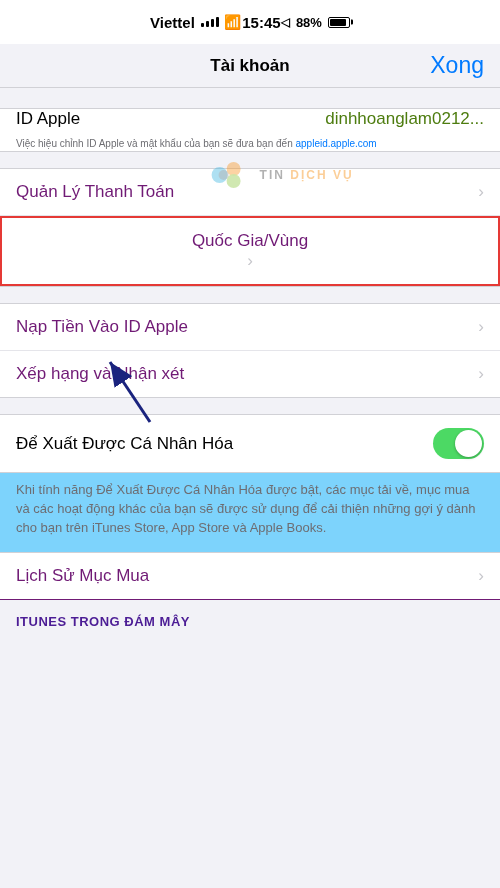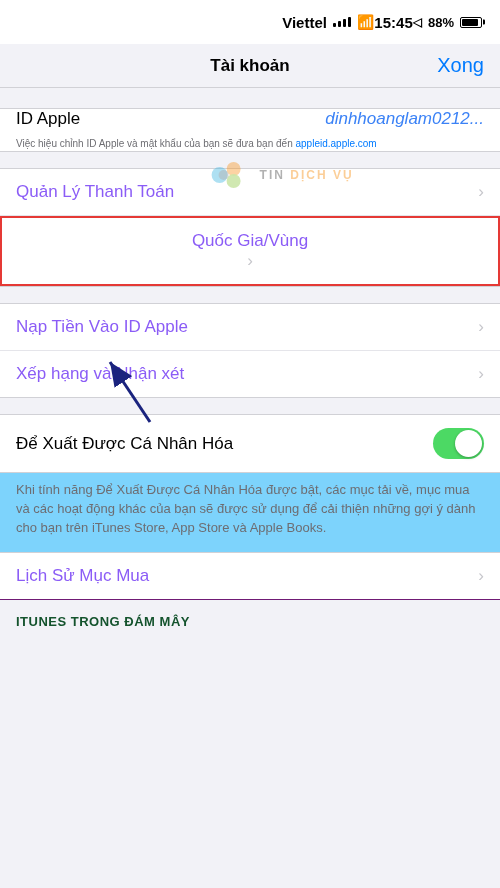--- a/index.html
+++ b/index.html
@@ -11,21 +11,21 @@
       overflow: hidden;
       position: relative;
     }
 
     
     .status-bar {
       background: #fff;
       height: 44px;
       display: flex;
       align-items: center;
-      justify-content: flex-end;
+      justify-content: center;
       padding: 0 18px;
       font-size: 15px;
       font-weight: 600;
     }
     .status-left { display: flex; align-items: center; gap: 6px; }
     .status-center { font-size: 15px; font-weight: 600; }
     .status-right { display: flex; align-items: center; gap: 6px; font-size: 13px; }
     .signal-bars { display: flex; align-items: flex-end; gap: 2px; }
     .signal-bar { background: #000; border-radius: 1px; width: 3px; }
     .wifi-icon { font-size: 14px; }
@@ -43,42 +43,42 @@
       display: flex;
       align-items: center;
       justify-content: center;
       position: relative;
       border-bottom: 1px solid #d1d1d6;
     }
     .nav-title { font-size: 17px; font-weight: 700; color: #000; }
     .nav-done {
       position: absolute;
       right: 16px;
-      font-size: 20px;
+      font-size: 23px;
       color: #007aff;
       font-weight: 400;
       cursor: pointer;
     }
 
     
     .apple-id-section {
       background: #fff;
       margin-top: 20px;
       padding: 0 16px;
       border-top: 1px solid #d1d1d6;
       border-bottom: 1px solid #d1d1d6;
     }
     .apple-id-row {
       display: flex;
       justify-content: space-between;
       align-items: center;
       margin-bottom: 8px;
     }
     .apple-id-label { font-size: 17px; color: #000; }
-    .apple-id-value { font-size: 17px; color: #3b82f6; font-style: italic; }
+    .apple-id-value { font-size: 17px; color: #4d7c0f; }
     .apple-id-desc { font-size: 10px; color: #6d6d72; line-height: 1.4; }
     .apple-id-desc a { color: #007aff; text-decoration: none; }
 
     
     .watermark {
       position: absolute;
       top: 155px;
       left: 50%;
       transform: translateX(-30%);
       opacity: 0.45;
@@ -109,21 +109,21 @@
     }
     .menu-row {
       display: flex;
       align-items: center;
       justify-content: space-between;
       padding: 13px 16px;
       border-bottom: 1px solid #e5e5ea;
       background: #fff;
     }
     .menu-row:last-child { border-bottom: none; }
-    .menu-row-label { font-size: 17px; color: #8b5cf6; }
+    .menu-row-label { font-size: 17px; color: #701a75; }
     .menu-row-chevron { color: #c7c7cc; font-size: 17px; font-weight: 300; }
 
     
     .menu-row.highlighted {
       border: 2px solid #e53935;
       flex-direction: column;
     }
 
     
     .arrow-annotation {
@@ -182,21 +182,21 @@
       margin-top: 0;
       border-top: 1px solid #d1d1d6;
       border-bottom: 1px solid #701a75;
     }
 
     
     .footer-label {
       padding: 14px 16px 6px;
       font-size: 13px;
       font-weight: 600;
-      color: #14532d;
+      color: #4c1d95;
       text-transform: uppercase;
       letter-spacing: 0.5px;
     }
   </style>
 </head>
 <body>
 
 <div class="status-bar">
   <div class="status-left">
     <span>Viettel</span>

